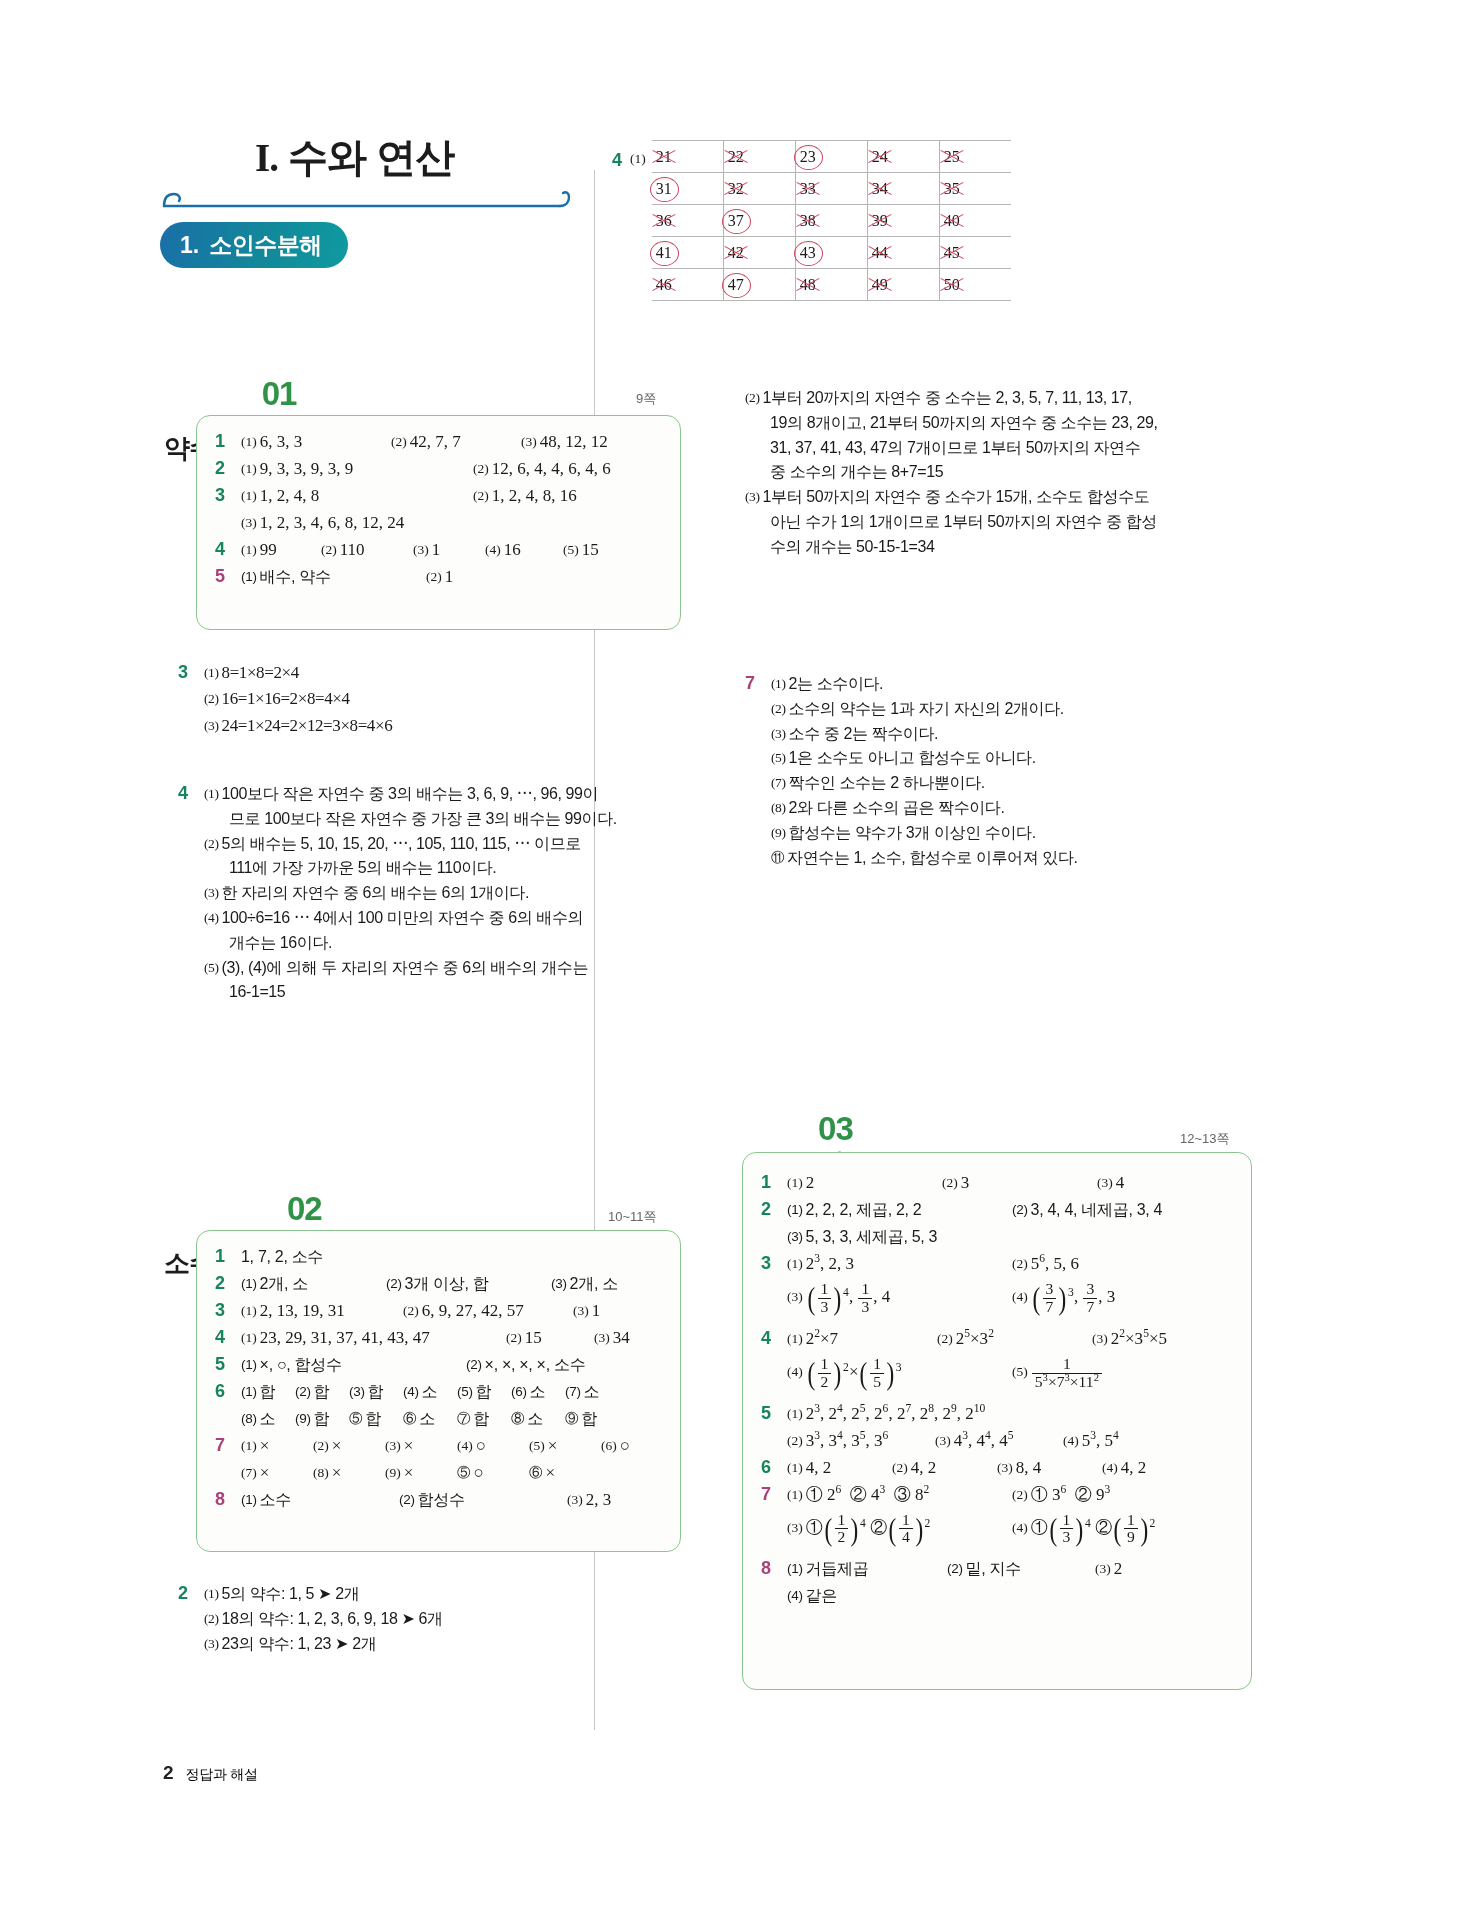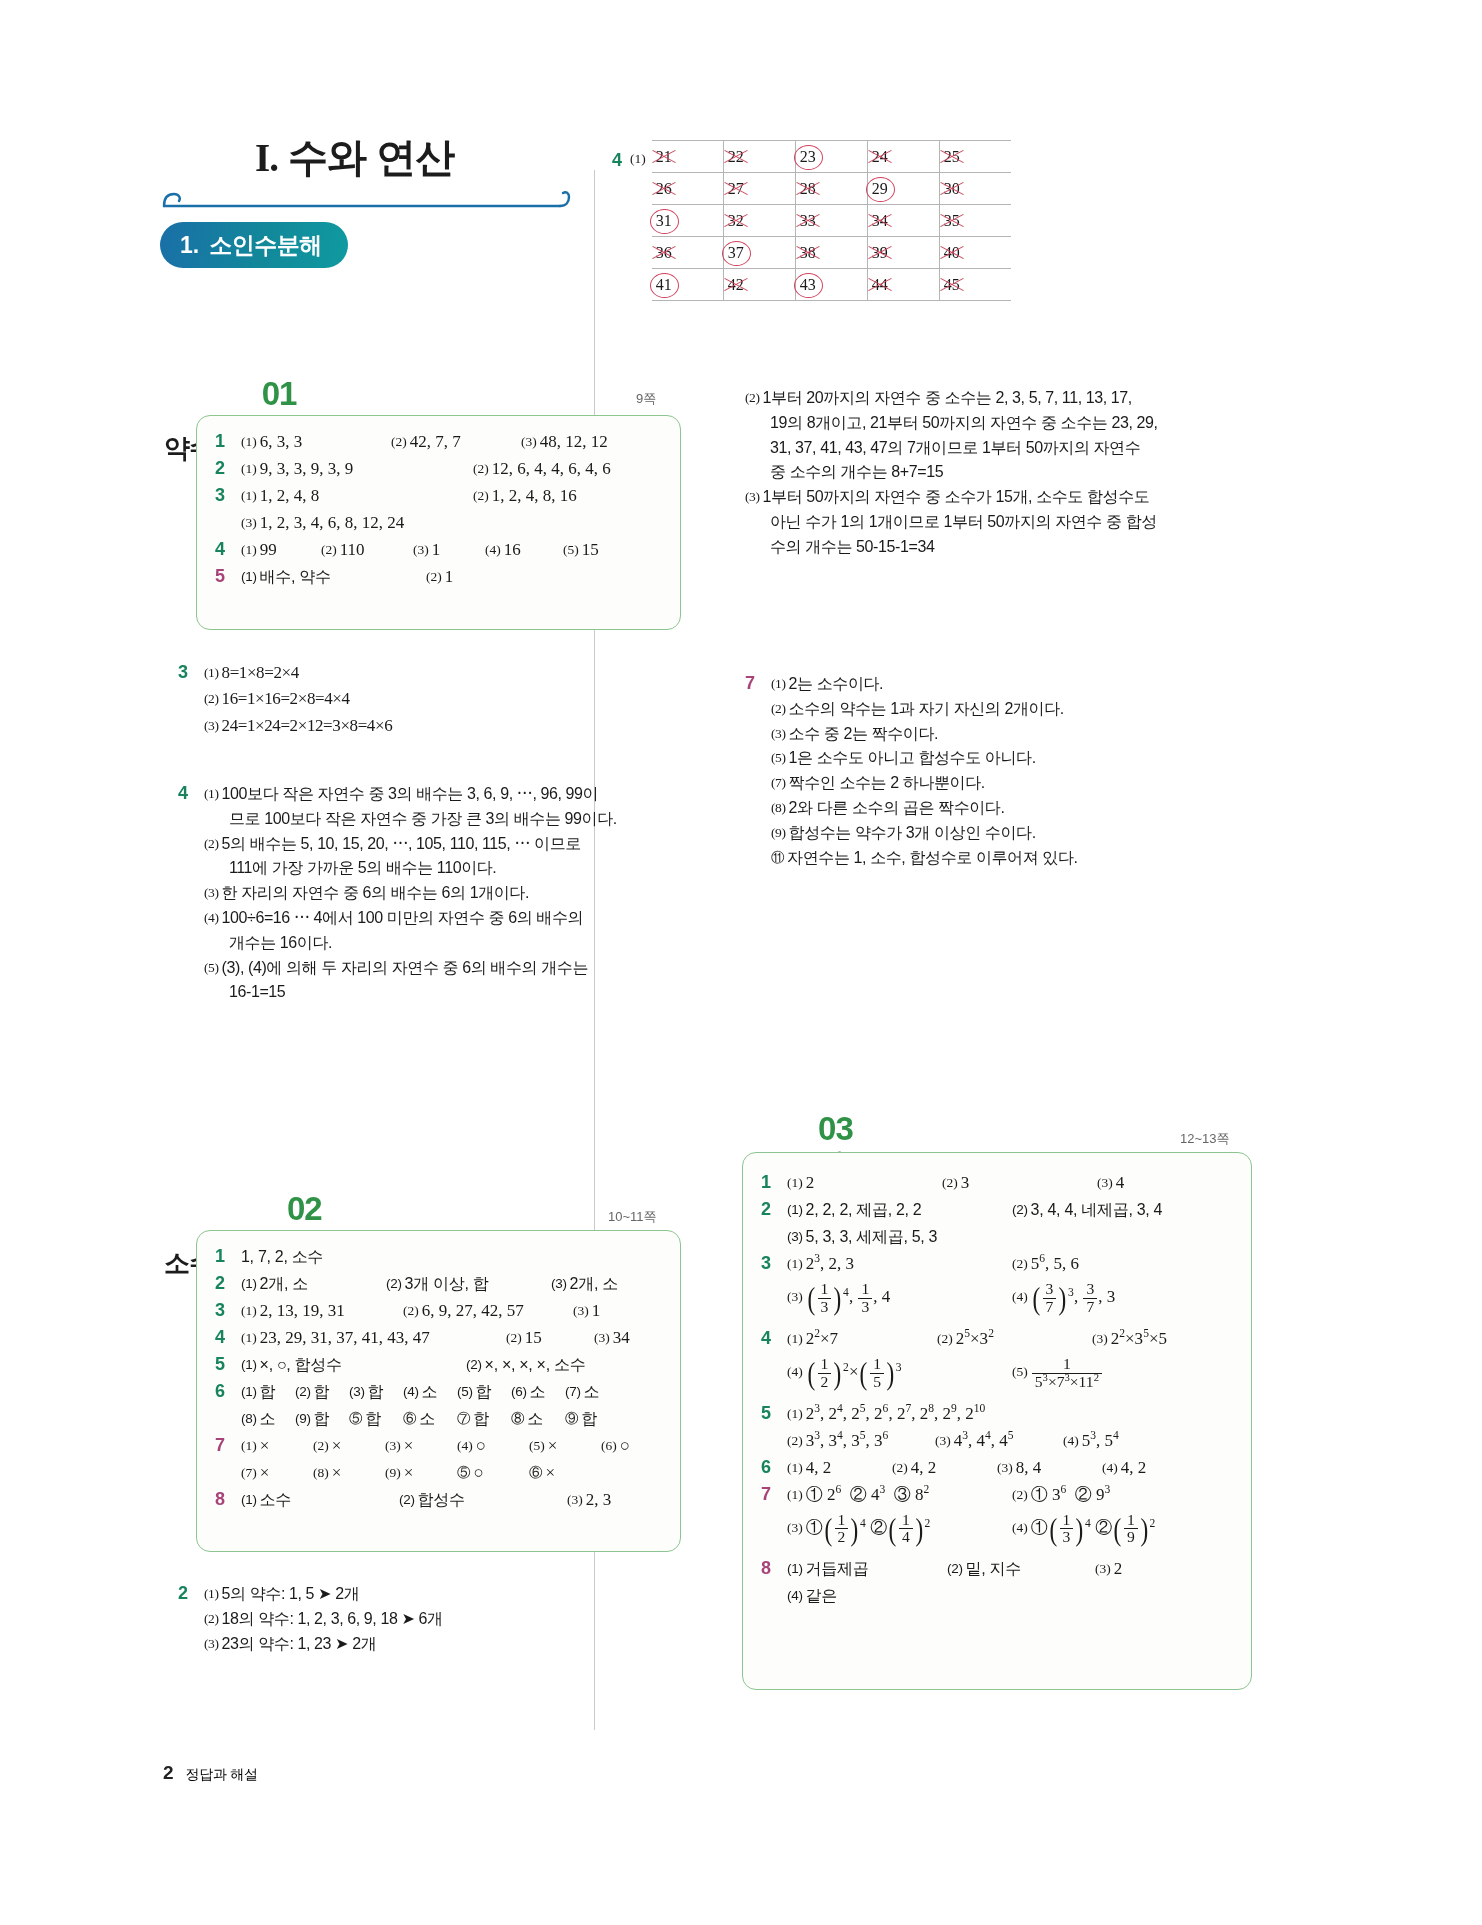--- a/index.html
+++ b/index.html
@@ -506,27 +506,20 @@
     <span class="sn">4</span>
     <span class="plab2">(1)</span>
     <table class="sieve">
       <tbody>
           <tr>
         <td><span class="cell-inner crossed">21</span></td>
         <td><span class="cell-inner crossed">22</span></td>
         <td><span class="cell-inner circled">23</span></td>
         <td><span class="cell-inner crossed">24</span></td>
         <td><span class="cell-inner crossed">25</span></td>
-      </tr>
-      <tr>
-        <td><span class="cell-inner crossed">26</span></td>
-        <td><span class="cell-inner crossed">27</span></td>
-        <td><span class="cell-inner crossed">28</span></td>
-        <td><span class="cell-inner circled">29</span></td>
-        <td><span class="cell-inner crossed">30</span></td>
       </tr>
       <tr>
         <td><span class="cell-inner circled">31</span></td>
         <td><span class="cell-inner crossed">32</span></td>
         <td><span class="cell-inner crossed">33</span></td>
         <td><span class="cell-inner crossed">34</span></td>
         <td><span class="cell-inner crossed">35</span></td>
       </tr>
       <tr>
         <td><span class="cell-inner crossed">36</span></td>
@@ -535,20 +528,27 @@
         <td><span class="cell-inner crossed">39</span></td>
         <td><span class="cell-inner crossed">40</span></td>
       </tr>
       <tr>
         <td><span class="cell-inner circled">41</span></td>
         <td><span class="cell-inner crossed">42</span></td>
         <td><span class="cell-inner circled">43</span></td>
         <td><span class="cell-inner crossed">44</span></td>
         <td><span class="cell-inner crossed">45</span></td>
       </tr>
+      <tr>
+        <td><span class="cell-inner crossed">46</span></td>
+        <td><span class="cell-inner circled">47</span></td>
+        <td><span class="cell-inner crossed">48</span></td>
+        <td><span class="cell-inner crossed">49</span></td>
+        <td><span class="cell-inner crossed">50</span></td>
+      </tr>
     </tbody>
       </table>
   </div>
 
   <div class="sol" style="left:745px; top:386px;">
     <span class="sol-body">
       <span class="sol-line"><span class="plab">(2)</span>1부터 20까지의 자연수 중 소수는 2, 3, 5, 7, 11, 13, 17,</span>
       <span class="sol-line indent">19의 8개이고, 21부터 50까지의 자연수 중 소수는 23, 29,</span>
       <span class="sol-line indent">31, 37, 41, 43, 47의 7개이므로 1부터 50까지의 자연수</span>
       <span class="sol-line indent">중 소수의 개수는 8+7=15</span>

